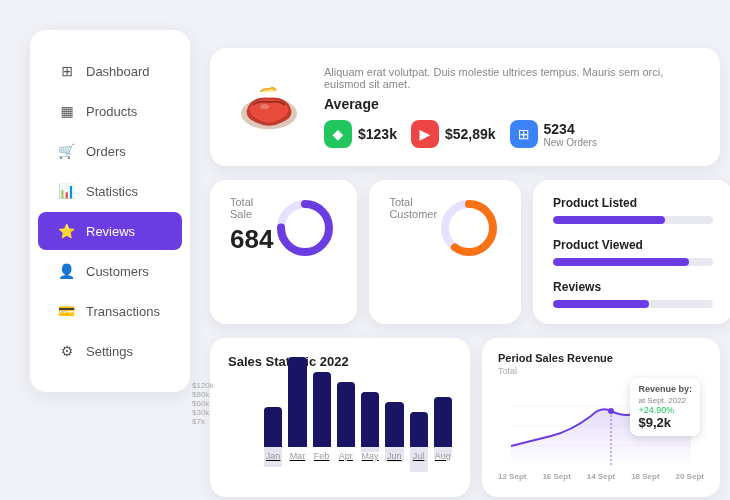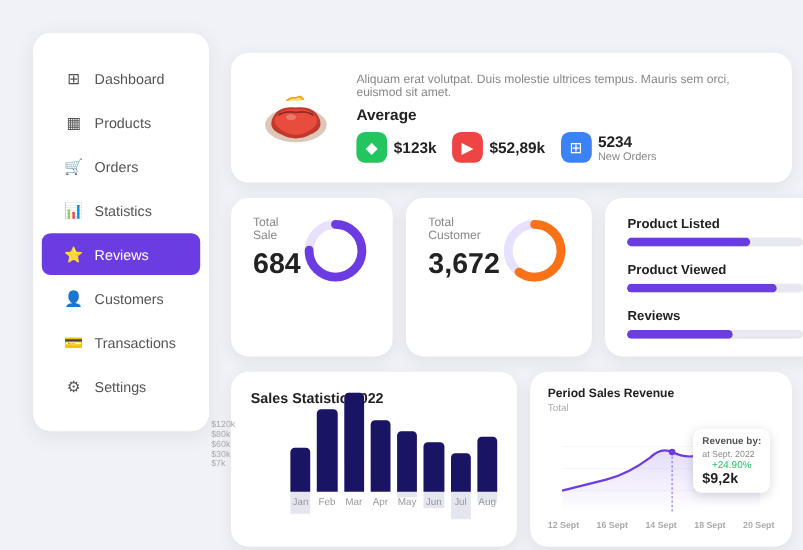--- a/index.html
+++ b/index.html
@@ -224,20 +224,21 @@
       height: 100px;
       padding-bottom: 20px;
       position: relative;
     }
     .bar-col {
       display: flex;
       flex-direction: column;
       align-items: center;
       gap: 0;
       flex: 1;
+      text-decoration: underline;
     }
     .bar {
       width: 100%;
       border-radius: 4px 4px 0 0;
       background: #1a1464;
     }
     .bar-bg {
       width: 100%;
       border-radius: 4px 4px 0 0;
       background: #e5e5f0;
@@ -277,21 +278,21 @@
       color: #222;
       margin-bottom: 2px;
     }
     .rev-sub {
       font-size: 9px;
       color: #aaa;
       margin-bottom: 10px;
     }
     .rev-tooltip {
       position: absolute;
-      top: 52px;
+      top: 40px;
       right: 20px;
       background: #fff;
       border-radius: 8px;
       padding: 6px 8px;
       box-shadow: 0 2px 10px rgba(0,0,0,0.15);
       font-size: 9px;
       color: #333;
       z-index: 3;
     }
     .rev-tooltip .tooltip-title {
@@ -300,21 +301,20 @@
       color: #555;
       margin-bottom: 2px;
     }
     .rev-tooltip .tooltip-date {
       font-size: 8px;
       color: #888;
     }
     .rev-tooltip .tooltip-green {
       color: #22c55e;
       font-size: 9px;
-      text-align: center;
     }
     .rev-tooltip .tooltip-value {
       font-size: 13px;
       font-weight: 800;
       color: #222;
     }
     .line-chart-area {
       width: 100%;
       height: 80px;
     }
@@ -422,21 +422,20 @@
           <svg viewBox="0 0 64 64" xmlns="http://www.w3.org/2000/svg">
             <circle cx="32" cy="32" r="24" fill="none" stroke="#e8e0ff" stroke-width="8"></circle>
             <circle cx="32" cy="32" r="24" fill="none" stroke="#6c3ce3" stroke-width="8" stroke-dasharray="113 38" stroke-linecap="round" transform="rotate(-90 32 32)"></circle>
           </svg>
         </div>
       </div>
 
       <div class="kpi-card">
         <div class="kpi-info">
           <div class="kpi-label">Total Customer</div>
-          <div class="kpi-value">3,672</div>
         </div>
         <div class="donut-wrap">
           <svg viewBox="0 0 64 64" xmlns="http://www.w3.org/2000/svg">
             <circle cx="32" cy="32" r="24" fill="none" stroke="#e8e0ff" stroke-width="8"></circle>
             <circle cx="32" cy="32" r="24" fill="none" stroke="#f97316" stroke-width="8" stroke-dasharray="90 61" stroke-linecap="round" transform="rotate(-90 32 32)"></circle>
           </svg>
         </div>
       </div>
 
       <div class="product-stats-card">
@@ -474,27 +473,27 @@
             <span class="y-label">$7k</span>
           </div>
           <div class="bar-chart">
             <div class="bar-col">
               <div class="bar-bg" style="height:60px"></div>
               <div class="bar" style="height:40px; margin-top:-60px;"></div>
               <span class="bar-label">Jan</span>
             </div>
             <div class="bar-col">
               <div class="bar-bg" style="height:60px"></div>
+              <div class="bar" style="height:90px; margin-top:-60px;"></div>
+              <span class="bar-label">Mar</span>
+            </div>
+            <div class="bar-col">
+              <div class="bar-bg" style="height:60px"></div>
               <div class="bar" style="height:75px; margin-top:-60px;"></div>
               <span class="bar-label">Feb</span>
-            </div>
-            <div class="bar-col">
-              <div class="bar-bg" style="height:60px"></div>
-              <div class="bar" style="height:90px; margin-top:-60px;"></div>
-              <span class="bar-label">Mar</span>
             </div>
             <div class="bar-col">
               <div class="bar-bg" style="height:60px"></div>
               <div class="bar" style="height:65px; margin-top:-60px;"></div>
               <span class="bar-label">Apr</span>
             </div>
             <div class="bar-col">
               <div class="bar-bg" style="height:60px"></div>
               <div class="bar" style="height:55px; margin-top:-60px;"></div>
               <span class="bar-label">May</span>

